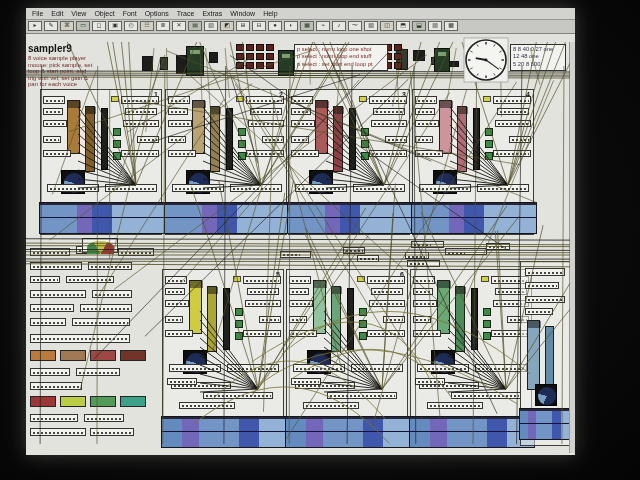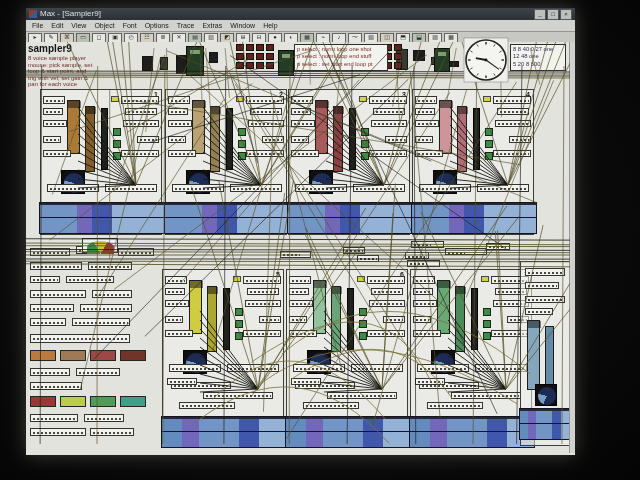--- a/index.html
+++ b/index.html
@@ -36,29 +36,20 @@
   .vlabel{position:absolute;right:3px;top:1px;font-size:7px;font-weight:bold;color:#101010;}
   .module{border:1px solid #3b3b33;background:rgba(243,243,238,.55);}
   .cap{position:absolute;left:0;right:0;top:0;height:7px;background:rgba(10,10,10,.5);}
   svg{display:block;}
 </style>
 </head>
 <body>
 
 <div class="stage">
   <div class="screen">
-    <div class="titlebar">
-      <span class="title-ic"></span>
-      <span>Max - [Sampler9]</span>
-      <span class="win-btns">
-        <span class="win-btn">_</span>
-        <span class="win-btn">□</span>
-        <span class="win-btn">×</span>
-      </span>
-    </div>
     <div class="menubar" id="menubar">
         <span>File</span>
         <span>Edit</span>
         <span>View</span>
         <span>Object</span>
         <span>Font</span>
         <span>Options</span>
         <span>Trace</span>
         <span>Extras</span>
         <span>Window</span>

